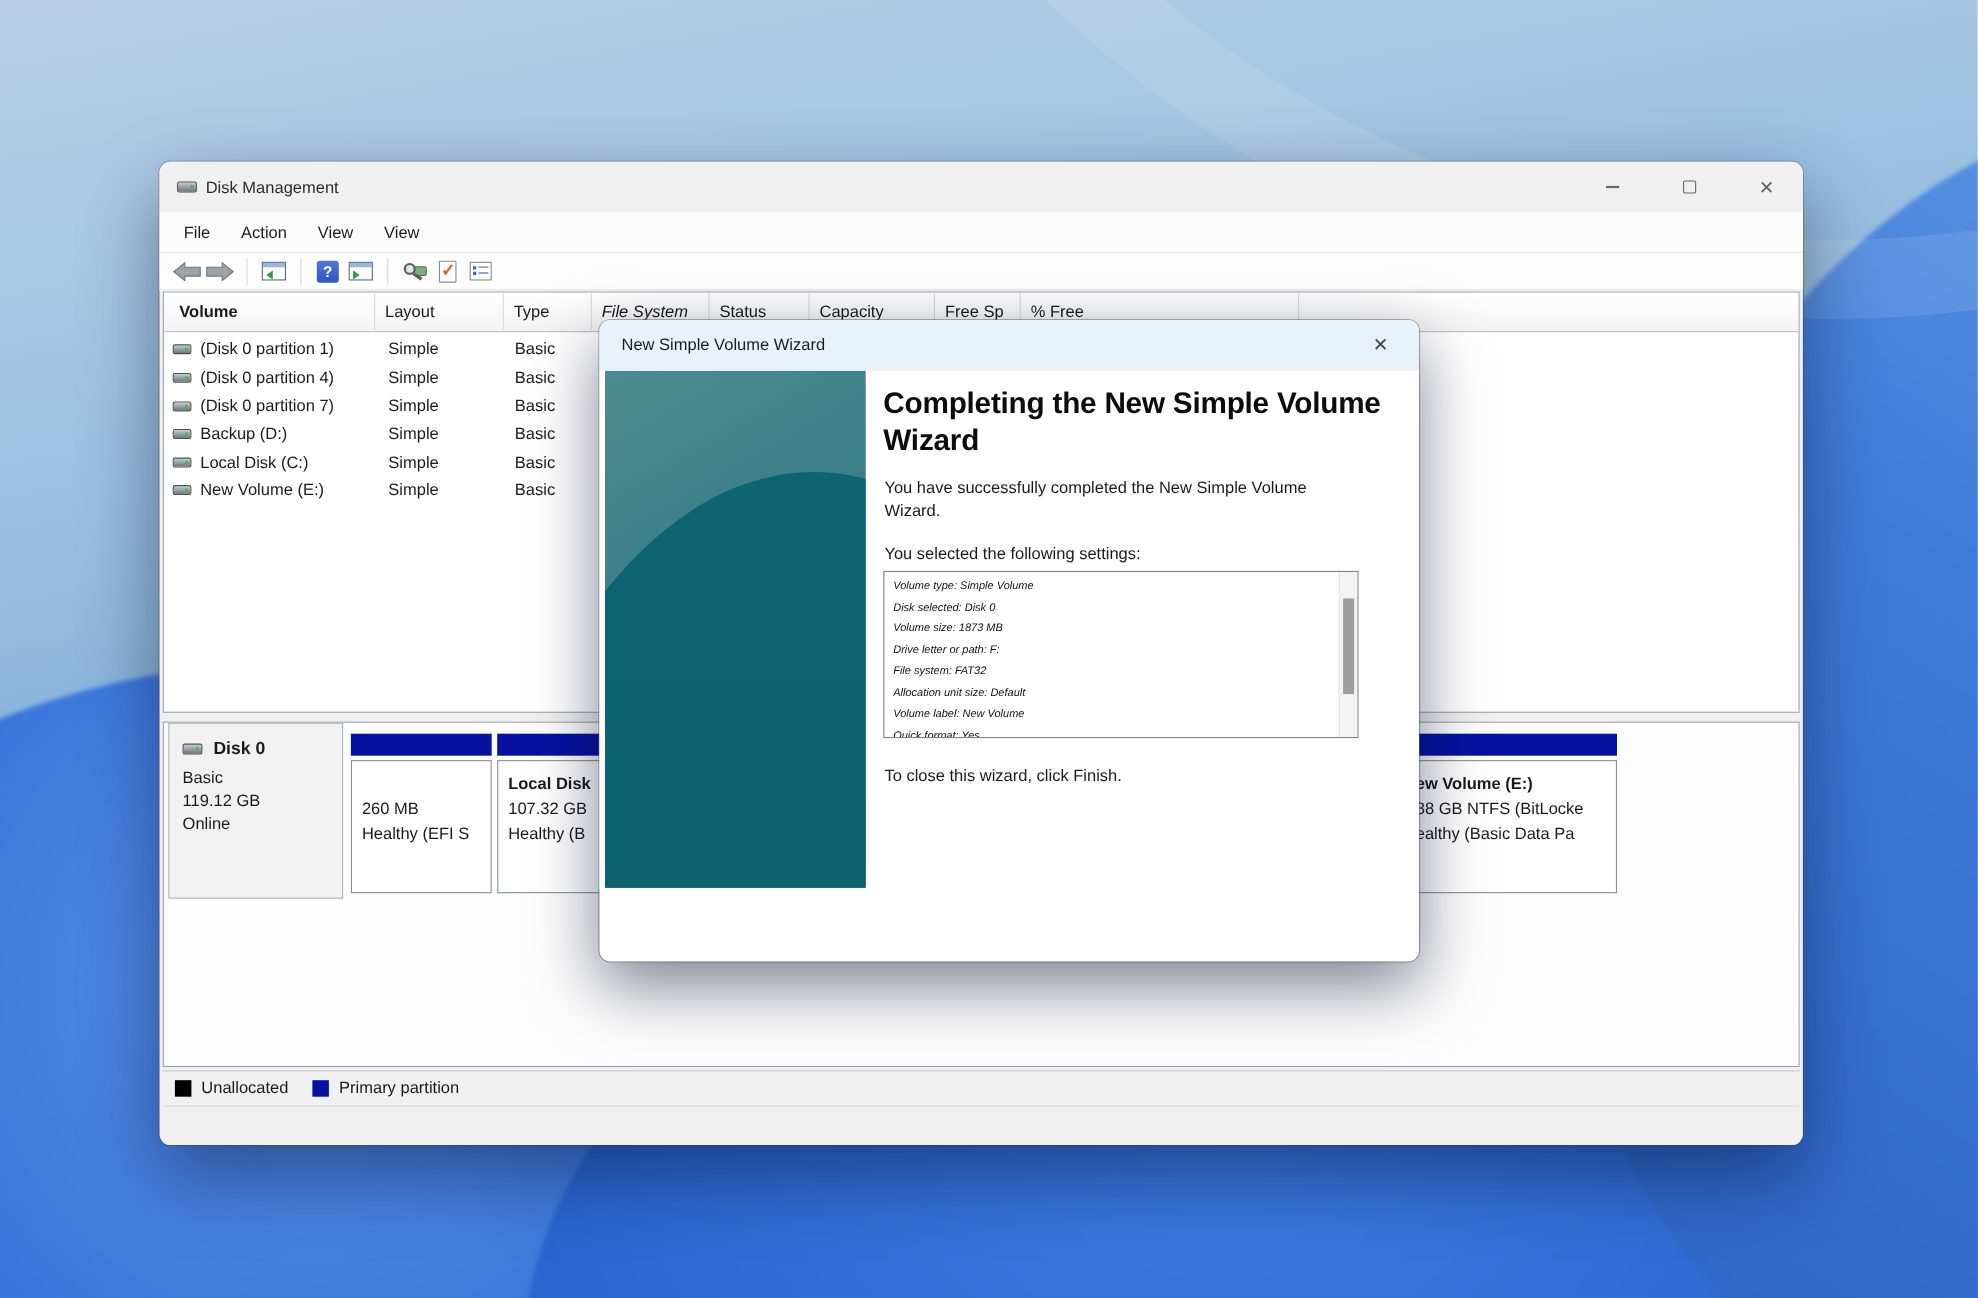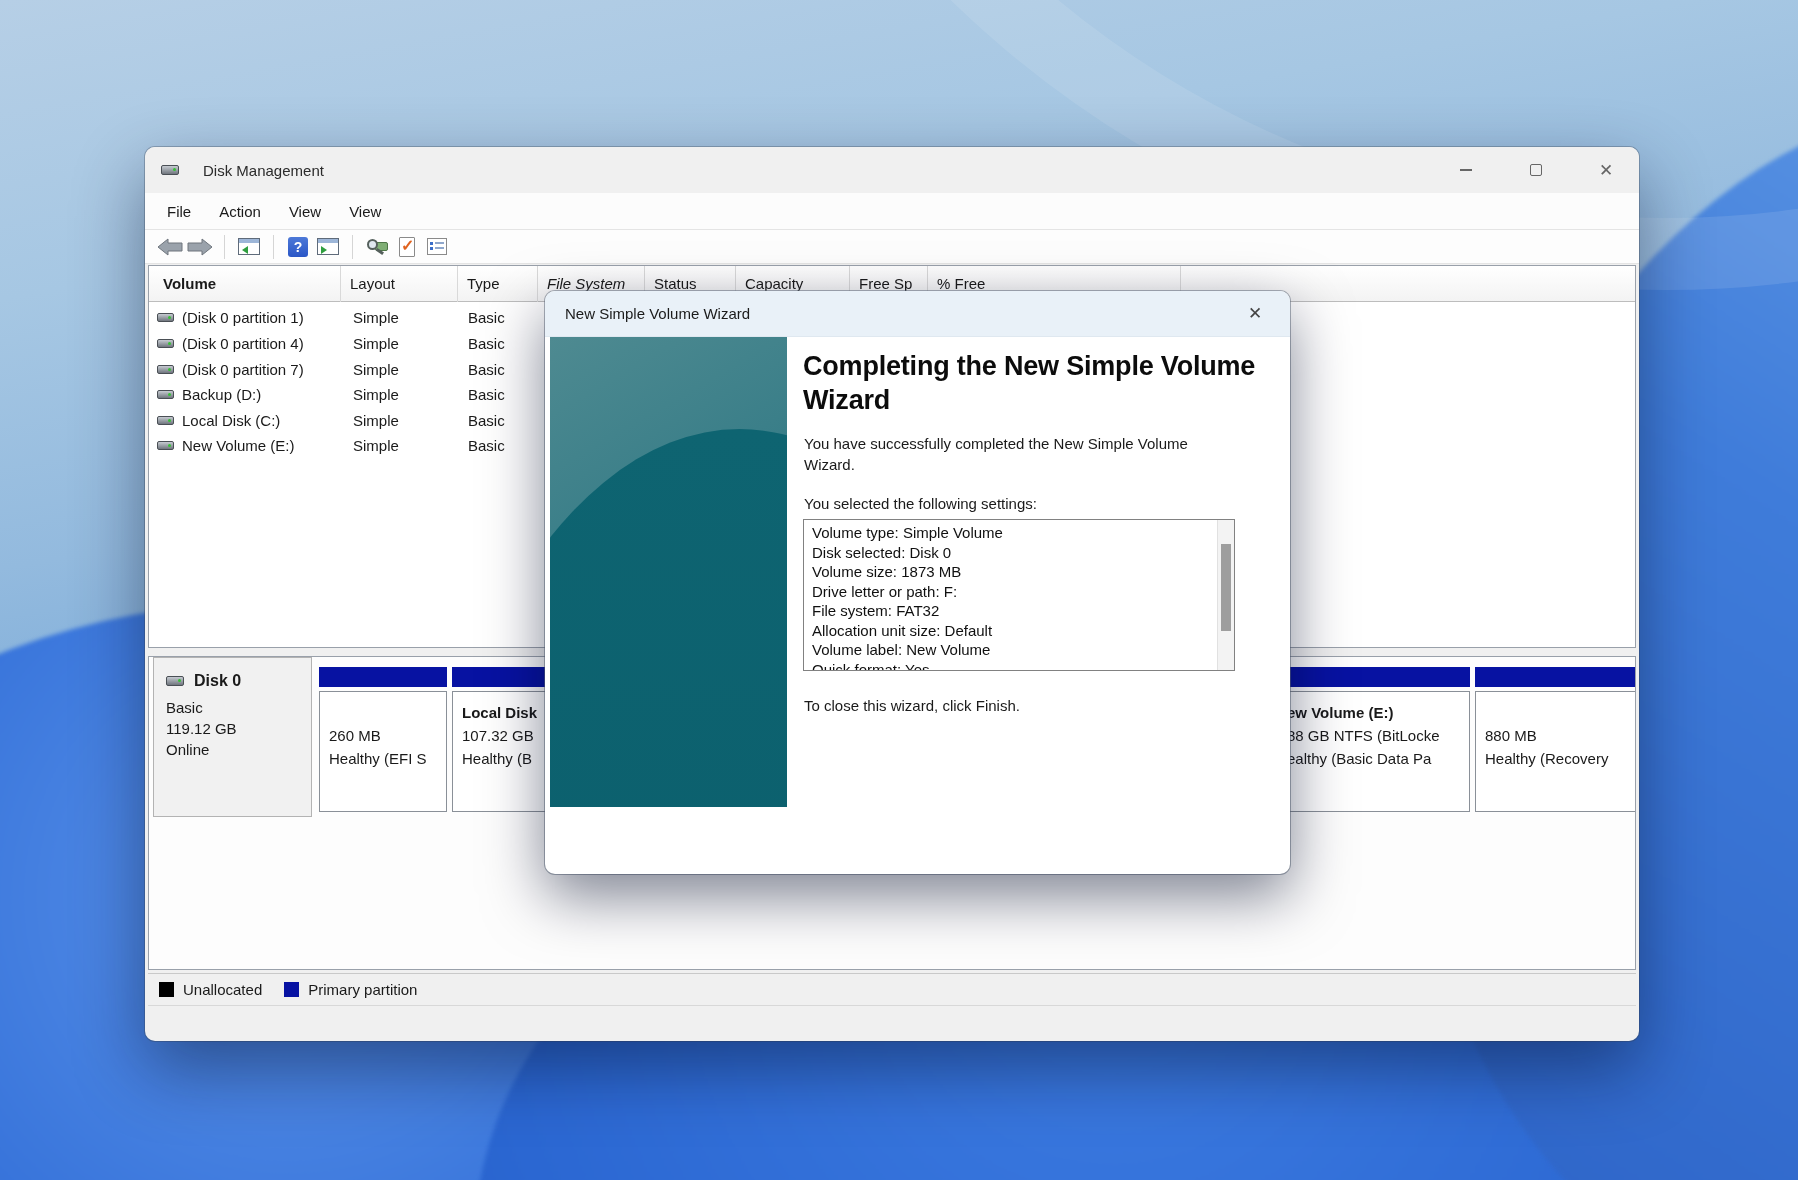--- a/index.html
+++ b/index.html
@@ -25,21 +25,21 @@
       background:transparent;filter:none;}
 
   
   .window{position:absolute;left:145px;top:147px;width:1494px;height:894px;background:#f0f0f0;
     border-radius:10px;box-shadow:0 28px 70px rgba(0,10,40,.45),0 0 0 1px rgba(70,80,95,.35);}
   .titlebar{height:46px;display:flex;align-items:center;padding:0 16px;font-size:15px;color:#2b2b2b;
     border-radius:10px 10px 0 0;background:#f0f0f0;}
   .drive-ico{display:inline-block;width:18px;height:10px;border-radius:2px;position:relative;
     background:linear-gradient(#c6cbd1,#70767e);border:1px solid #4a4f55;}
   .drive-ico::after{content:'';position:absolute;right:2px;top:2px;width:3px;height:3px;background:#35c235;border-radius:50%;}
-  .tb-title{margin-left:24px;}
+  .tb-title{margin-left:8px;}
   .win-ctls{position:absolute;right:10px;top:0;height:46px;display:flex;align-items:center;}
   .ctl{width:46px;height:40px;display:flex;align-items:center;justify-content:center;margin-left:24px;color:#555;}
   .glyph-min{width:12px;height:2px;background:#666;}
   .glyph-max{width:12px;height:12px;border:1.5px solid #666;border-radius:2px;}
   .glyph-close{font-size:17px;line-height:1;color:#666;}
 
   .menubar{height:37px;display:flex;align-items:center;background:#fcfcfc;border-bottom:1px solid #e4e4e4;padding-left:8px;font-size:15px;}
   .menu-item{padding:6px 14px;}
   .toolbar{height:34px;display:flex;align-items:center;background:#fdfdfd;border-bottom:1px solid #e4e4e4;padding-left:10px;}
   .tb-sep{width:1px;height:24px;background:#d5d5d5;margin:0 9px;}
@@ -104,21 +104,21 @@
   .wiz-body{position:absolute;left:0;top:46px;right:0;bottom:66px;background:#fff;overflow:hidden;}
   .teal{position:absolute;left:5px;top:0;bottom:1px;width:237px;overflow:hidden;
     background:linear-gradient(150deg,#4e8a91 0%,#3b7f89 35%,#2b7681 60%,#186a76 100%);}
   .teal::after{content:'';position:absolute;left:-70%;top:92px;width:300%;height:300%;border-radius:50%;
     background:linear-gradient(180deg,#0e6471 0%,#0a5d6b 60%);}
   .wiz-content{position:absolute;left:242px;top:0;right:0;bottom:0;}
   .wiz-heading{position:absolute;left:16px;top:12px;width:475px;font-size:27px;font-weight:bold;color:#0c0c0c;line-height:34px;letter-spacing:-0.2px;}
   .wiz-p1{position:absolute;left:17px;top:96px;width:420px;font-size:15px;line-height:21px;}
   .wiz-p2{position:absolute;left:17px;top:158px;font-size:15px;}
   .listbox{position:absolute;left:16px;top:182px;width:432px;height:152px;background:#fff;border:1px solid #818181;overflow:hidden;}
-  .lb-lines{position:absolute;left:8px;top:3px;right:40px;font-size:15px;line-height:19.5px;color:#101010;white-space:nowrap;overflow:hidden;}
+  .lb-lines{position:absolute;left:8px;top:3px;right:40px;font-size:10px;line-height:19.5px;color:#101010;white-space:nowrap;overflow:hidden;font-style:italic;}
   .lb-scroll{position:absolute;right:0;top:0;bottom:0;width:17px;background:#f3f3f3;border-left:1px solid #e1e1e1;}
   .lb-thumb{position:absolute;left:3px;right:3px;top:24px;height:87px;background:#9e9e9e;}
   .wiz-closing{position:absolute;left:17px;top:360px;font-size:15px;}
   .wiz-footer{position:absolute;left:0;right:0;bottom:0;height:66px;background:#f0f0f0;border-top:1px solid #dcdcdc;border-radius:0 0 10px 10px;}
   .btn{position:absolute;top:22px;height:33px;background:#fdfdfd;border:1px solid #d0d0d0;border-radius:5px;
     font-size:15px;color:#141414;text-align:center;line-height:30px;}
   .btn-back{left:378px;width:85px;}
   .btn-finish{left:500px;width:92px;}
   .btn-cancel{left:622px;width:95px;}
   .red-box{position:absolute;left:486px;top:9px;width:120px;height:57px;border:7px solid var(--red);border-radius:2px;z-index:5;}
@@ -286,28 +286,20 @@
           <div>107.32 GB</div>
           <div>Healthy (B</div>
         </div>
       </div>
       <div class="part part-c cut-left">
         <div class="strip"></div>
         <div class="pbox">
           <div class="pname">ew Volume  (E:)</div>
           <div>88 GB NTFS (BitLocke</div>
           <div>ealthy (Basic Data Pa</div>
-        </div>
-      </div>
-      <div class="part part-d">
-        <div class="strip"></div>
-        <div class="pbox">
-          <div class="pname"></div>
-          <div>880 MB</div>
-          <div>Healthy (Recovery</div>
         </div>
       </div>
     </div>
 
     <div class="legend">
       <span class="sw sw-black"></span>
       <span>Unallocated</span>
       <span class="sw sw-navy"></span>
       <span>Primary partition</span>
     </div>

